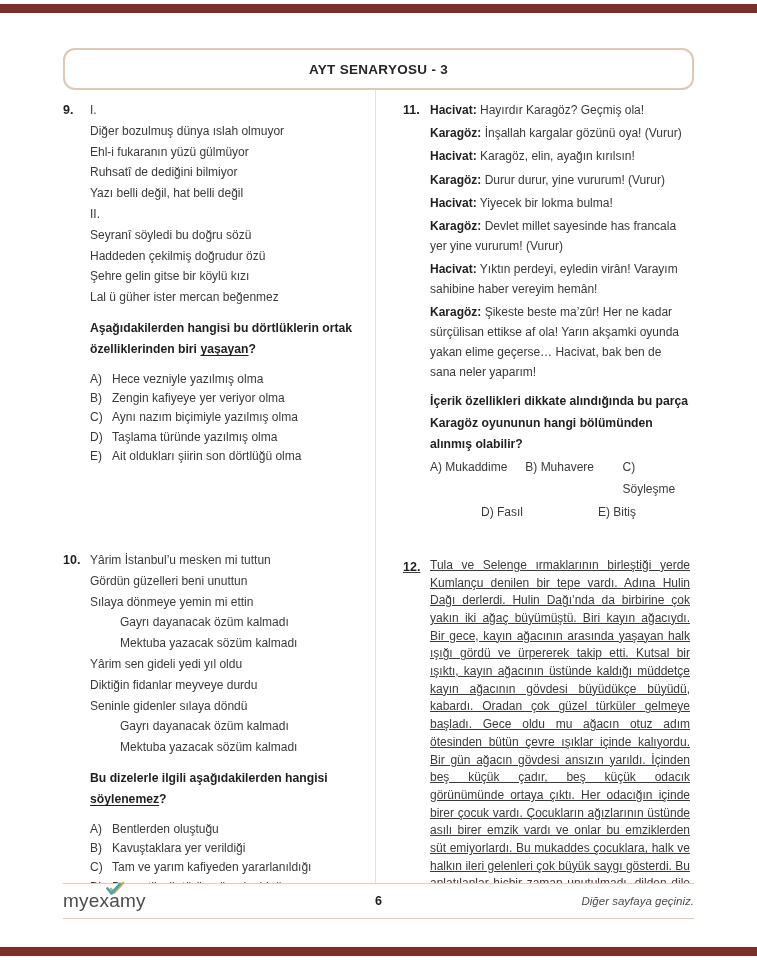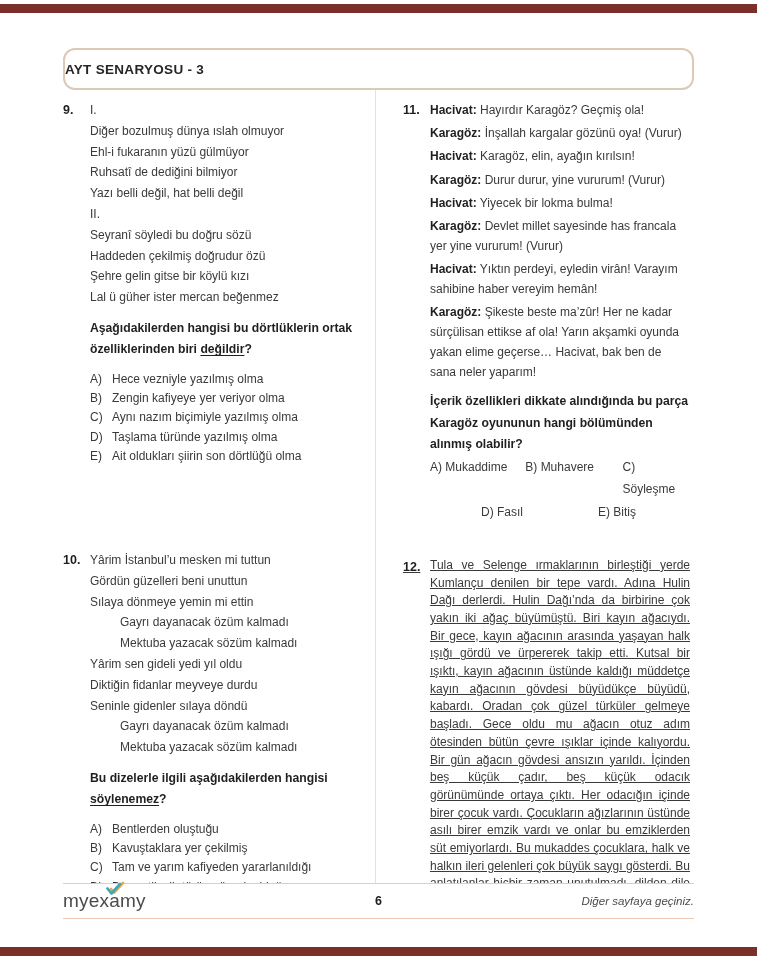--- a/index.html
+++ b/index.html
@@ -3,21 +3,21 @@
 <meta charset="utf-8">
 <style>
   html,body{margin:0;padding:0;background:#fff;}
   .page{position:relative;width:757px;height:960px;background:#ffffff;
         font-family:"Liberation Sans",sans-serif;color:#3a3a3a;overflow:hidden;}
   .accent-bar{position:absolute;left:0;width:757px;height:9px;background:#7a2f2b;}
   .accent-bar.top{top:4px;}
   .accent-bar.bottom{top:947px;}
   .header-box{position:absolute;left:63px;top:48px;width:627px;height:38px;
         border:2px solid #dcc9b6;border-radius:12px;background:#fff;
-        display:flex;align-items:center;}
+        display:flex;align-items:center;justify-content:center;}
   .header-box span{font-weight:bold;font-size:13.5px;color:#262626;letter-spacing:.3px;}
   .columns{position:absolute;left:63px;top:90px;width:631px;height:793px;display:flex;overflow:hidden;}
   .col.left{width:312px;flex-shrink:0;}
   .divider{width:1px;background:#e3e1d8;height:100%;flex-shrink:0;}
   .col.right{flex:1;padding-left:27px;padding-right:4px;}
   .question{display:flex;margin-top:10px;}
   .qnum{width:27px;flex-shrink:0;font-weight:bold;font-size:12.5px;color:#1f1f1f;line-height:20.8px;}
   .qbody{flex:1;min-width:0;}
   .pline{font-size:12px;line-height:20.8px;white-space:nowrap;}
   .pline.indent{padding-left:30px;}
@@ -67,21 +67,21 @@
           <div class="pline">I.</div>
           <div class="pline">Diğer bozulmuş dünya ıslah olmuyor</div>
           <div class="pline">Ehl-i fukaranın yüzü gülmüyor</div>
           <div class="pline">Ruhsatî de dediğini bilmiyor</div>
           <div class="pline">Yazı belli değil, hat belli değil</div>
           <div class="pline">II.</div>
           <div class="pline">Seyranî söyledi bu doğru sözü</div>
           <div class="pline">Haddeden çekilmiş doğrudur özü</div>
           <div class="pline">Şehre gelin gitse bir köylü kızı</div>
           <div class="pline">Lal ü güher ister mercan beğenmez</div>
-          <p class="stem"><span>Aşağıdakilerden hangisi bu dörtlüklerin ortak özelliklerinden biri </span><span class="u">değildir</span><span>?</span></p>
+          <p class="stem"><span>Aşağıdakilerden hangisi bu dörtlüklerin ortak özelliklerinden biri </span><span class="u">yaşayan</span><span>?</span></p>
           <div class="options">
             <div class="opt">
                 <span class="letter">A)</span>
                 <span>Hece vezniyle yazılmış olma</span>
               </div>
             <div class="opt">
                 <span class="letter">B)</span>
                 <span>Zengin kafiyeye yer veriyor olma</span>
               </div>
             <div class="opt">
@@ -114,21 +114,21 @@
           <div class="pline indent">Gayrı dayanacak özüm kalmadı</div>
           <div class="pline indent">Mektuba yazacak sözüm kalmadı</div>
           <p class="stem"><span>Bu dizelerle ilgili aşağıdakilerden hangisi </span><span class="u">söylenemez</span><span>?</span></p>
           <div class="options">
             <div class="opt">
                 <span class="letter">A)</span>
                 <span>Bentlerden oluştuğu</span>
               </div>
             <div class="opt">
                 <span class="letter">B)</span>
-                <span>Kavuştaklara yer çekilmiş</span>
+                <span>Kavuştaklara yer verildiği</span>
               </div>
             <div class="opt">
                 <span class="letter">C)</span>
                 <span>Tam ve yarım kafiyeden yararlanıldığı</span>
               </div>
             <div class="opt">
                 <span class="letter">D)</span>
                 <span>Dramatik şiir türüne örnek olduğu</span>
               </div>
 

